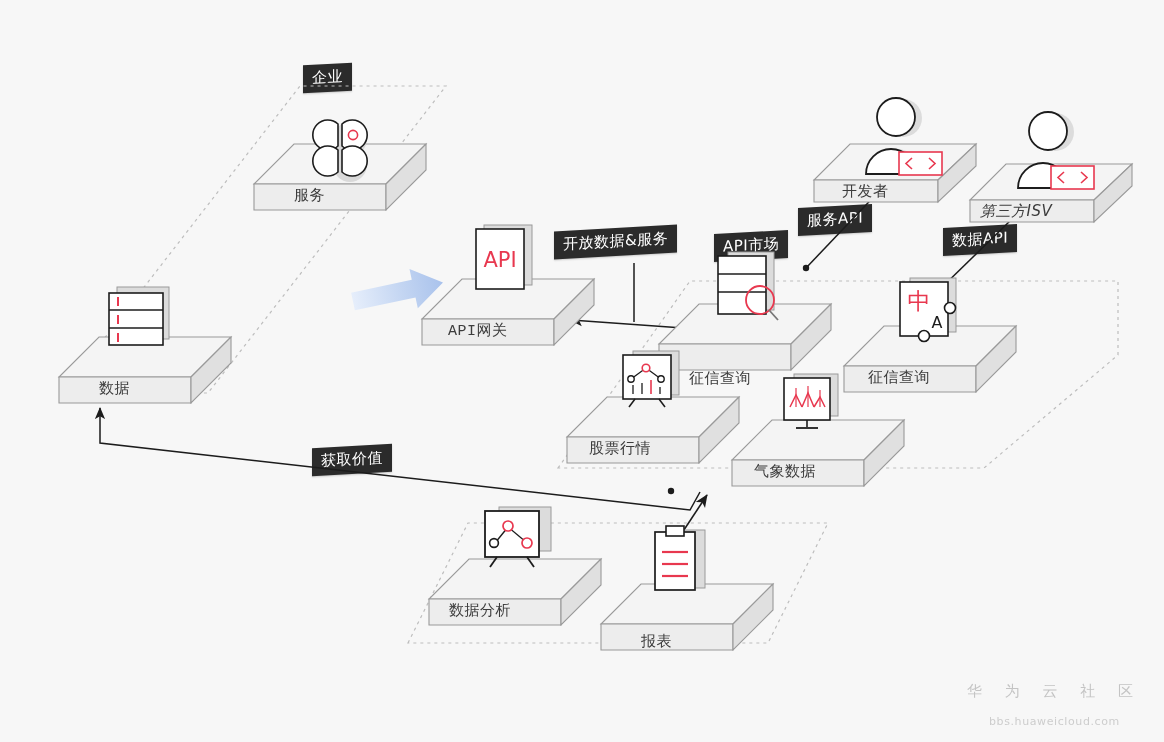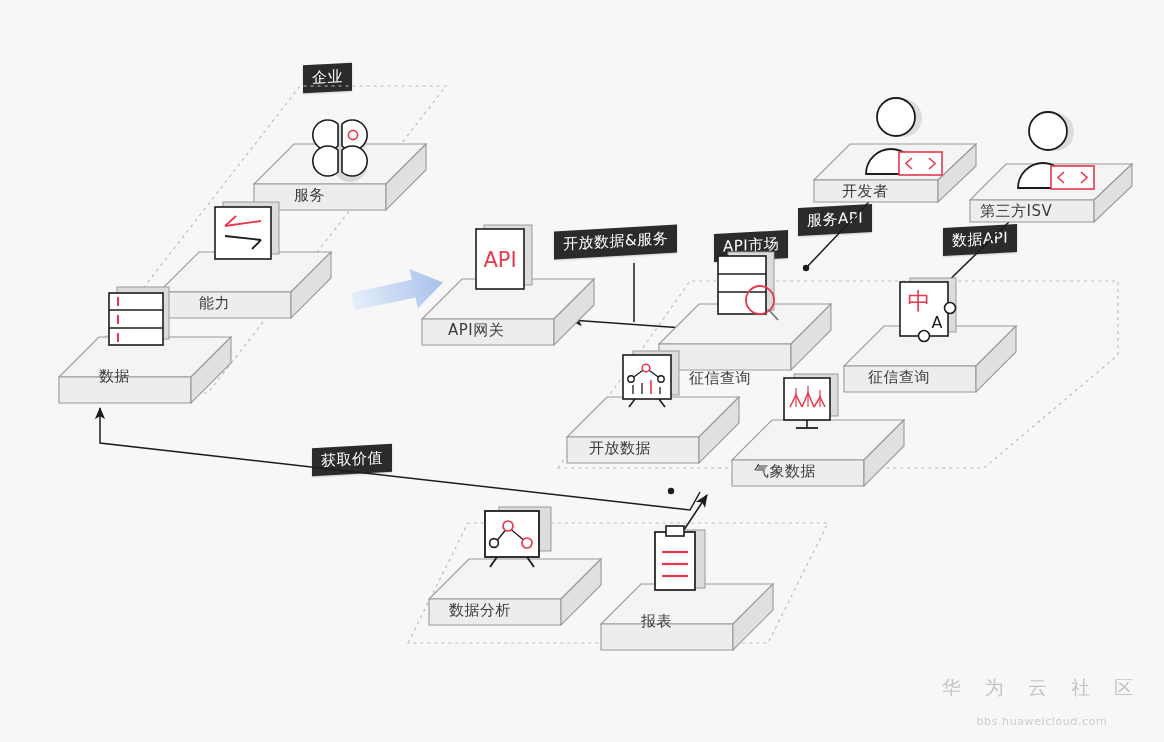--- a/index.html
+++ b/index.html
@@ -39,21 +39,21 @@
     box-shadow:0 1px 2px rgba(0,0,0,.18);
   }
   .tag.skew{transform:skewY(-3.2deg);}
 
   
   #watermark{
     position:absolute;right:22px;bottom:14px;
     text-align:center;color:#c9c9c9;z-index:4;
     user-select:none;
   }
-  #watermark .wm-cn{font-size:19px;letter-spacing:9px;color:#c4c4c4;}
+  #watermark .wm-cn{font-size:15px;letter-spacing:9px;color:#c4c4c4;}
   #watermark .wm-url{font-size:11px;letter-spacing:.6px;color:#cdcdcd;margin-top:14px;}
 </style>
 </head>
 <body>
 
 <div id="stage">
 
   <svg class="layer" id="svg-base" viewBox="0 0 1164 742">
     <defs>
       <marker id="ah" markerWidth="9" markerHeight="9" refX="7.4" refY="3.4" orient="auto">
@@ -107,73 +107,55 @@
           <path d="M34,30 A15,15 0 1,1 34,8 Z" fill="#fff" stroke="#1c1c1c" stroke-width="1.6"></path>
           <path d="M38,30 A15,15 0 1,0 38,8 Z" fill="#fff" stroke="#1c1c1c" stroke-width="1.6"></path>
           <path d="M34,34 A15,15 0 1,0 34,56 Z" fill="#fff" stroke="#1c1c1c" stroke-width="1.6"></path>
           <path d="M38,34 A15,15 0 1,1 38,56 Z" fill="#fff" stroke="#1c1c1c" stroke-width="1.6"></path>
           <circle cx="49" cy="19" r="4.6" fill="#fff" stroke="#e8384f" stroke-width="1.6"></circle>
         </svg>
       </div>
       <div class="plabel" style="left:44px;top:46px;">服务</div>
     </div>
 
-    <div class="plat" style="left:155px;top:248px;width:180px;height:95px;">
-      <svg width="180" height="95" viewBox="0 0 180 95">
-        <polygon points="44,4 176,4 136,44 4,44" fill="#f4f4f4" stroke="#9a9a9a" stroke-width="1.1"></polygon>
-        <polygon points="4,44 136,44 136,70 4,70" fill="#ededed" stroke="#9a9a9a" stroke-width="1.1"></polygon>
-        <polygon points="136,44 176,4 176,30 136,70" fill="#e0e0e0" stroke="#9a9a9a" stroke-width="1.1"></polygon>
-      </svg>
-      <div class="picon" style="left:56px;top:-48px;">
-        <svg width="76" height="72" viewBox="0 0 76 72">
-          <rect x="12" y="2" width="56" height="52" fill="#dcdcdc" stroke="#9a9a9a" stroke-width="1"></rect>
-          <rect x="4" y="7" width="56" height="52" fill="#fff" stroke="#1c1c1c" stroke-width="1.6"></rect>
-          <path d="M14,26 L50,21" stroke="#e8384f" stroke-width="1.8" fill="none"></path>
-          <path d="M14,26 L25,16" stroke="#e8384f" stroke-width="1.8" fill="none"></path>
-          <path d="M50,40 L14,36" stroke="#1c1c1c" stroke-width="1.8" fill="none"></path>
-          <path d="M50,40 L41,49" stroke="#1c1c1c" stroke-width="1.8" fill="none"></path>
-        </svg>
-      </div>
-      <div class="plabel" style="left:44px;top:46px;">能力</div>
-    </div>
 
     <div class="plat" style="left:55px;top:333px;width:180px;height:95px;">
       <svg width="180" height="95" viewBox="0 0 180 95">
         <polygon points="44,4 176,4 136,44 4,44" fill="#f4f4f4" stroke="#9a9a9a" stroke-width="1.1"></polygon>
         <polygon points="4,44 136,44 136,70 4,70" fill="#ededed" stroke="#9a9a9a" stroke-width="1.1"></polygon>
         <polygon points="136,44 176,4 176,30 136,70" fill="#e0e0e0" stroke="#9a9a9a" stroke-width="1.1"></polygon>
       </svg>
       <div class="picon" style="left:50px;top:-48px;">
         <svg width="76" height="72" viewBox="0 0 76 72">
           <rect x="12" y="2" width="52" height="52" fill="#dcdcdc" stroke="#9a9a9a" stroke-width="1"></rect>
           <rect x="4" y="8" width="54" height="52" fill="#fff" stroke="#1c1c1c" stroke-width="1.6"></rect>
           <line x1="4" y1="25" x2="58" y2="25" stroke="#1c1c1c" stroke-width="1.6"></line>
           <line x1="4" y1="43" x2="58" y2="43" stroke="#1c1c1c" stroke-width="1.6"></line>
           <line x1="13" y1="12" x2="13" y2="21" stroke="#e8384f" stroke-width="2"></line>
           <line x1="13" y1="30" x2="13" y2="39" stroke="#e8384f" stroke-width="2"></line>
           <line x1="13" y1="48" x2="13" y2="57" stroke="#e8384f" stroke-width="2"></line>
         </svg>
       </div>
-      <div class="plabel" style="left:44px;top:34px;">数据</div>
+      <div class="plabel" style="left:44px;top:46px;">数据</div>
     </div>
 
     <div class="plat" style="left:418px;top:275px;width:180px;height:95px;">
       <svg width="180" height="95" viewBox="0 0 180 95">
         <polygon points="44,4 176,4 136,44 4,44" fill="#f4f4f4" stroke="#9a9a9a" stroke-width="1.1"></polygon>
         <polygon points="4,44 136,44 136,70 4,70" fill="#ededed" stroke="#9a9a9a" stroke-width="1.1"></polygon>
         <polygon points="136,44 176,4 176,30 136,70" fill="#e0e0e0" stroke="#9a9a9a" stroke-width="1.1"></polygon>
       </svg>
       <div class="picon" style="left:50px;top:-52px;">
         <svg width="80" height="76" viewBox="0 0 80 76">
           <rect x="16" y="2" width="48" height="60" fill="#dcdcdc" stroke="#9a9a9a" stroke-width="1"></rect>
           <rect x="8" y="6" width="48" height="60" fill="#fff" stroke="#1c1c1c" stroke-width="1.6"></rect>
           <text x="32" y="44" text-anchor="middle" fill="#e8384f" font-size="21" font-family="'DejaVu Sans','Liberation Sans',sans-serif">API</text>
         </svg>
       </div>
-      <div class="plabel" style="left:30px;top:46px;">API网关</div>
+      <div class="plabel" style="left:30px;top:46px;font-family:Liberation Mono, monospace;">API网关</div>
     </div>
 
     <div class="plat" style="left:655px;top:300px;width:180px;height:95px;">
       <svg width="180" height="95" viewBox="0 0 180 95">
         <polygon points="44,4 176,4 136,44 4,44" fill="#f4f4f4" stroke="#9a9a9a" stroke-width="1.1"></polygon>
         <polygon points="4,44 136,44 136,70 4,70" fill="#ededed" stroke="#9a9a9a" stroke-width="1.1"></polygon>
         <polygon points="136,44 176,4 176,30 136,70" fill="#e0e0e0" stroke="#9a9a9a" stroke-width="1.1"></polygon>
       </svg>
       <div class="picon" style="left:55px;top:-50px;">
         <svg width="86" height="80" viewBox="0 0 86 80">
@@ -222,21 +204,21 @@
           <circle cx="31" cy="19" r="3.8" fill="#fff" stroke="#e8384f" stroke-width="1.6"></circle>
           <circle cx="46" cy="30" r="3.2" fill="#fff" stroke="#1c1c1c" stroke-width="1.4"></circle>
           <line x1="18" y1="36" x2="18" y2="45" stroke="#1c1c1c" stroke-width="1.3"></line>
           <line x1="27" y1="34" x2="27" y2="45" stroke="#1c1c1c" stroke-width="1.3"></line>
           <line x1="36" y1="31" x2="36" y2="45" stroke="#e8384f" stroke-width="1.6"></line>
           <line x1="45" y1="38" x2="45" y2="45" stroke="#1c1c1c" stroke-width="1.3"></line>
           <line x1="20" y1="50" x2="14" y2="58" stroke="#1c1c1c" stroke-width="1.6"></line>
           <line x1="44" y1="50" x2="50" y2="58" stroke="#1c1c1c" stroke-width="1.6"></line>
         </svg>
       </div>
-      <div class="plabel" style="left:26px;top:46px;">开放数据</div>
+      <div class="plabel" style="left:26px;top:46px;">股票行情</div>
     </div>
 
     <div class="plat" style="left:728px;top:416px;width:180px;height:95px;">
       <svg width="180" height="95" viewBox="0 0 180 95">
         <polygon points="44,4 176,4 136,44 4,44" fill="#f4f4f4" stroke="#9a9a9a" stroke-width="1.1"></polygon>
         <polygon points="4,44 136,44 136,70 4,70" fill="#ededed" stroke="#9a9a9a" stroke-width="1.1"></polygon>
         <polygon points="136,44 176,4 176,30 136,70" fill="#e0e0e0" stroke="#9a9a9a" stroke-width="1.1"></polygon>
       </svg>
       <div class="picon" style="left:48px;top:-44px;">
         <svg width="86" height="72" viewBox="0 0 86 72">
@@ -285,21 +267,21 @@
         <svg width="110" height="86" viewBox="0 0 110 86">
           <circle cx="53" cy="22" r="19" fill="#dcdcdc"></circle>
           <path d="M22,78 A25,25 0 0,1 72,78 Z" fill="#dcdcdc"></path>
           <circle cx="46" cy="21" r="19" fill="#fff" stroke="#1c1c1c" stroke-width="1.8"></circle>
           <path d="M16,78 A25,25 0 0,1 66,78 Z" fill="#fff" stroke="#1c1c1c" stroke-width="1.8"></path>
           <rect x="49" y="56" width="43" height="23" fill="#fff" stroke="#e8384f" stroke-width="1.6"></rect>
           <path d="M62,62 L56,67.5 L62,73" fill="none" stroke="#e8384f" stroke-width="1.6"></path>
           <path d="M79,62 L85,67.5 L79,73" fill="none" stroke="#e8384f" stroke-width="1.6"></path>
         </svg>
       </div>
-      <div class="plabel" style="left:14px;top:42px;">第三方ISV</div>
+      <div class="plabel" style="left:14px;top:42px;font-style:italic;">第三方ISV</div>
     </div>
 
     <div class="plat" style="left:425px;top:555px;width:180px;height:95px;">
       <svg width="180" height="95" viewBox="0 0 180 95">
         <polygon points="44,4 176,4 136,44 4,44" fill="#f4f4f4" stroke="#9a9a9a" stroke-width="1.1"></polygon>
         <polygon points="4,44 136,44 136,70 4,70" fill="#ededed" stroke="#9a9a9a" stroke-width="1.1"></polygon>
         <polygon points="136,44 176,4 176,30 136,70" fill="#e0e0e0" stroke="#9a9a9a" stroke-width="1.1"></polygon>
       </svg>
       <div class="picon" style="left:52px;top:-50px;">
         <svg width="94" height="78" viewBox="0 0 94 78">
@@ -326,21 +308,21 @@
       <div class="picon" style="left:48px;top:-58px;">
         <svg width="84" height="84" viewBox="0 0 84 84">
           <rect x="24" y="8" width="36" height="58" fill="#dcdcdc" stroke="#9a9a9a" stroke-width="1"></rect>
           <rect x="10" y="10" width="40" height="58" fill="#fff" stroke="#1c1c1c" stroke-width="1.7"></rect>
           <rect x="21" y="4" width="18" height="10" fill="#fff" stroke="#1c1c1c" stroke-width="1.6"></rect>
           <line x1="17" y1="30" x2="43" y2="30" stroke="#e8384f" stroke-width="2.2"></line>
           <line x1="17" y1="42" x2="43" y2="42" stroke="#e8384f" stroke-width="2.2"></line>
           <line x1="17" y1="54" x2="43" y2="54" stroke="#e8384f" stroke-width="2.2"></line>
         </svg>
       </div>
-      <div class="plabel" style="left:44px;top:32px;font-family:Liberation Serif, serif;">报表</div>
+      <div class="plabel" style="left:44px;top:52px;font-family:Liberation Serif, serif;">报表</div>
     </div>
 
   </div>
 
   <div class="tag skew" style="left:303px;top:64px;">企业</div>
 
   <div class="tag skew" style="left:554px;top:228px;">开放数据&amp;服务</div>
 
   <div class="tag skew" style="left:714px;top:232px;">API市场</div>
 

